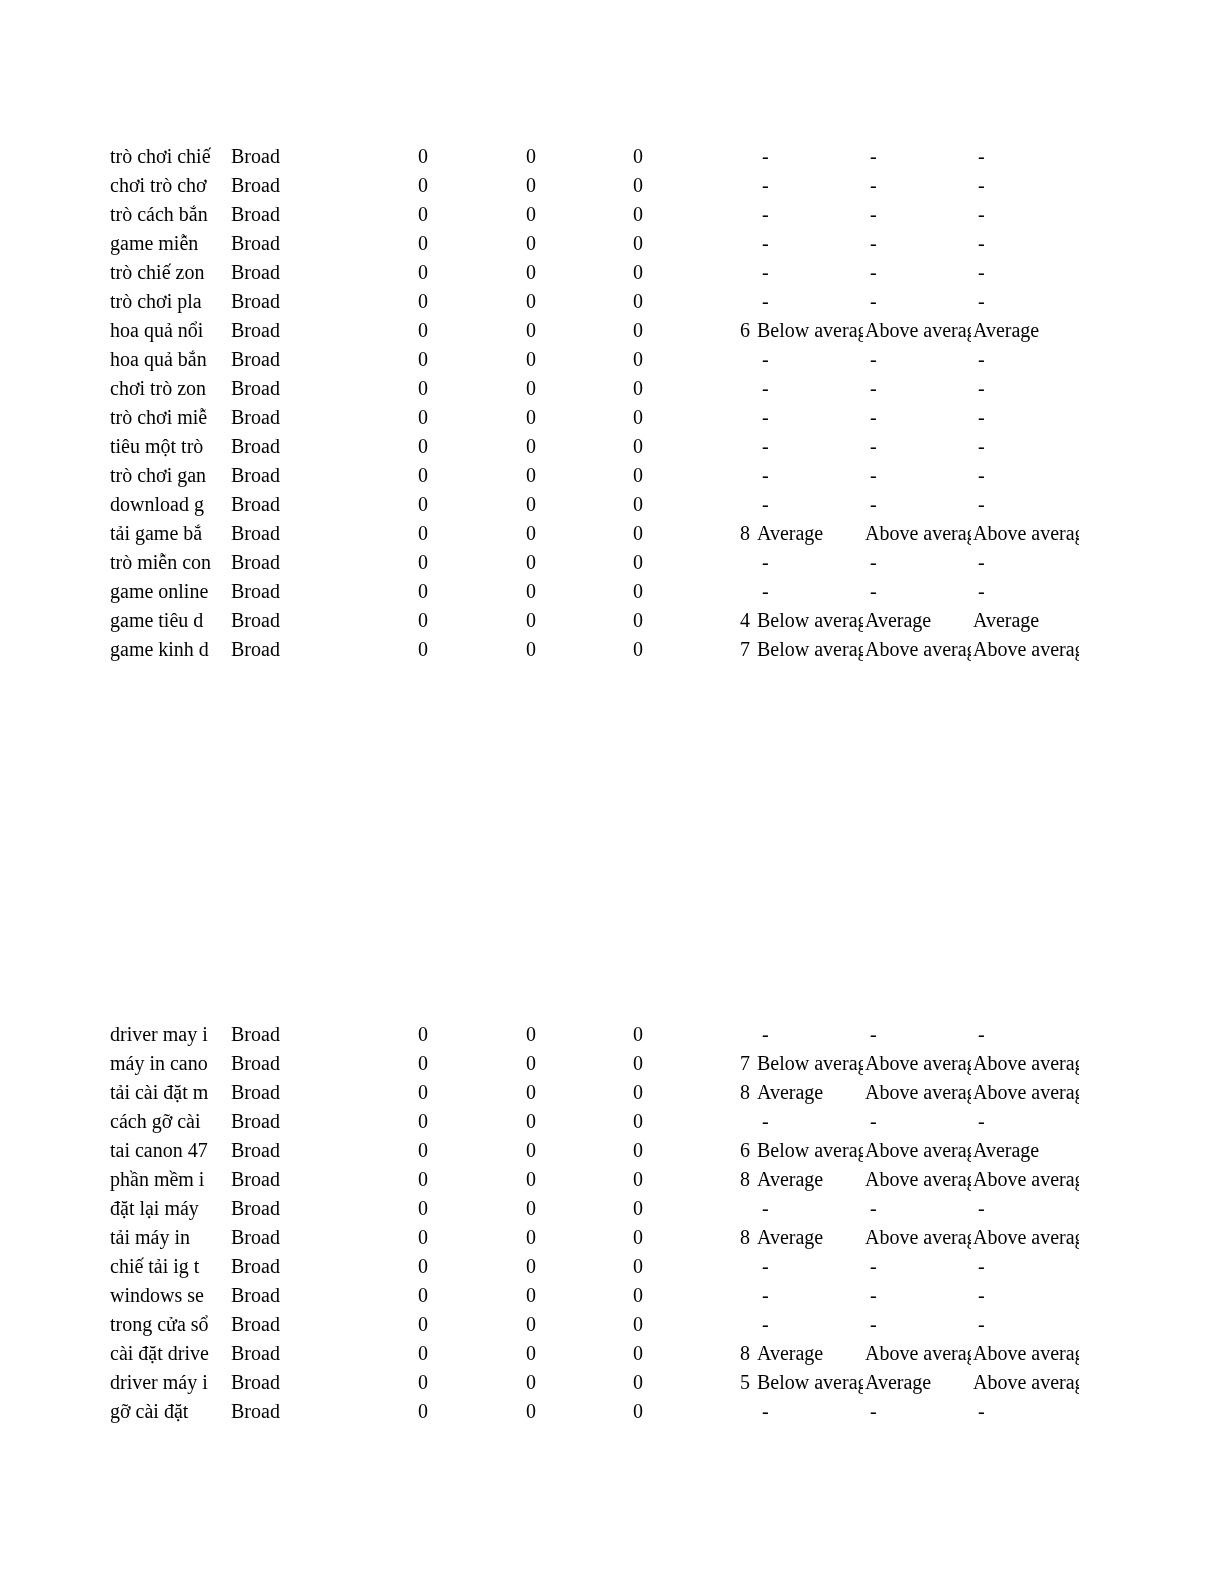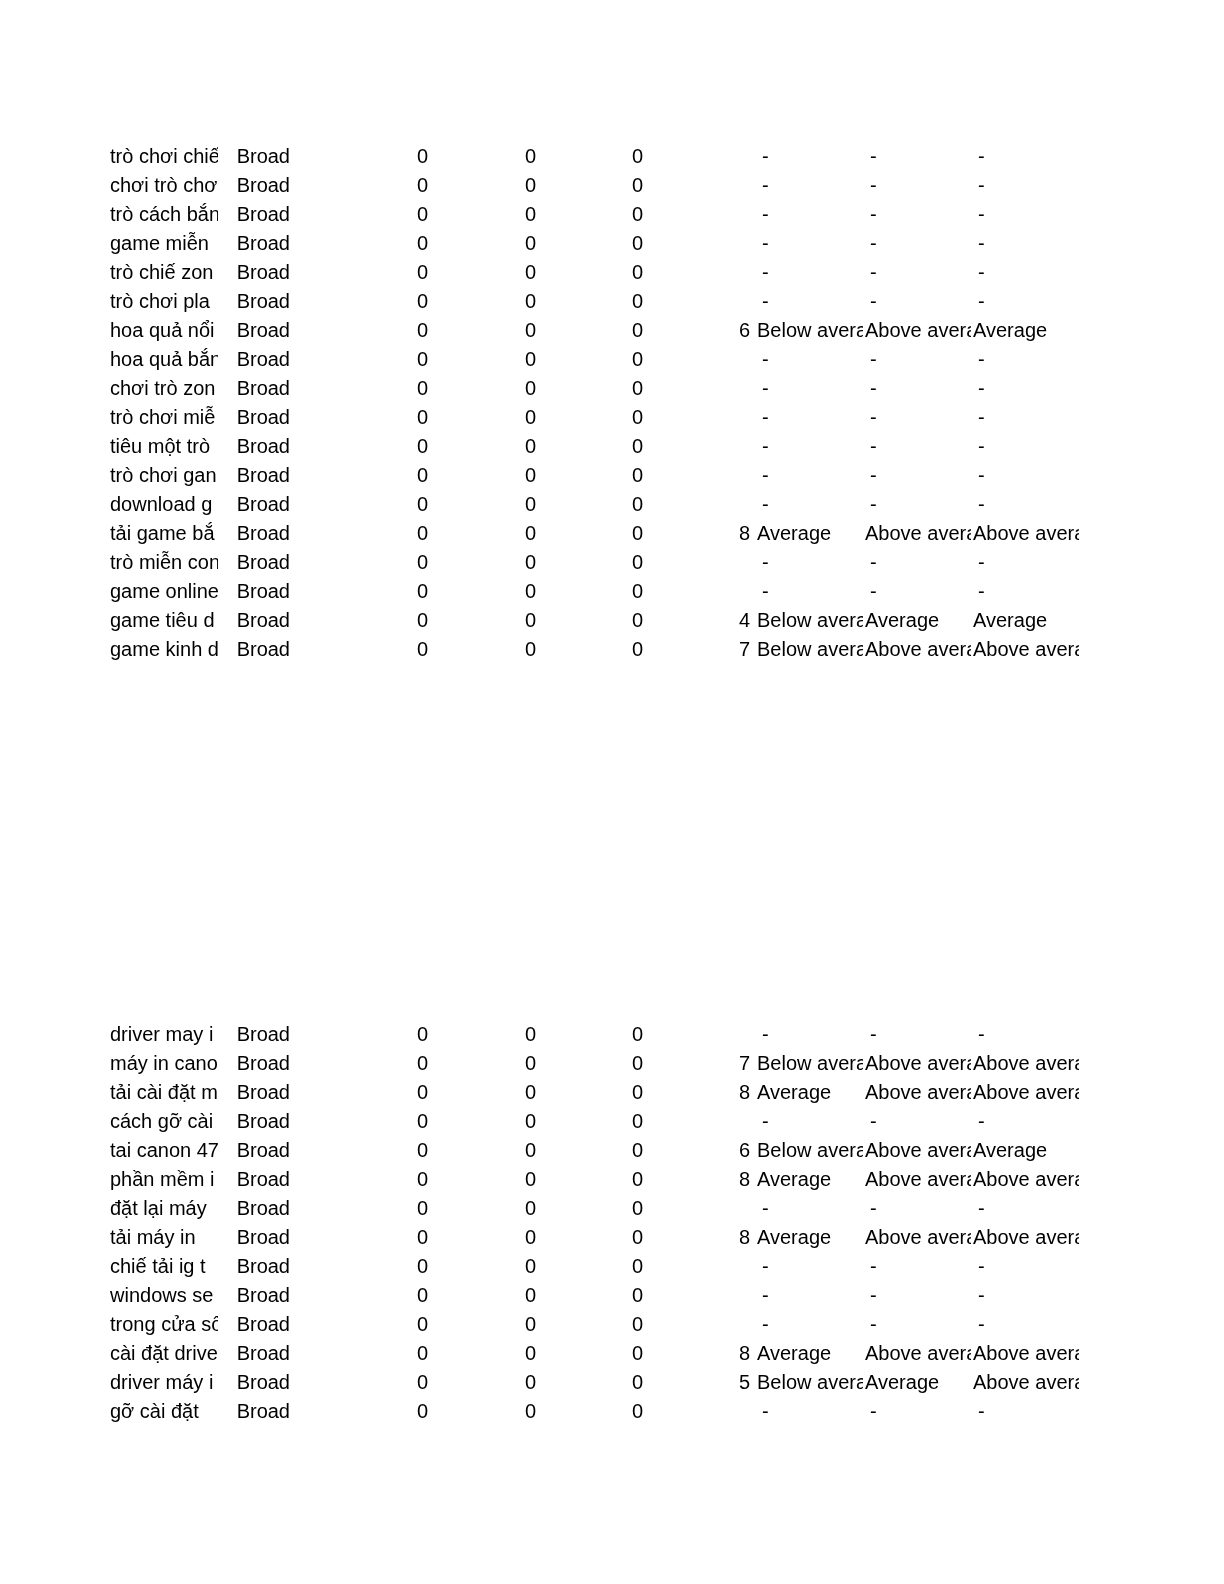--- a/index.html
+++ b/index.html
@@ -6,31 +6,31 @@
   body {
     width: 1224px;
     height: 1584px;
     background: #ffffff;
     position: relative;
     font-family: "Liberation Sans", "DejaVu Sans", sans-serif;
     font-size: 20px;
     color: #000000;
     overflow: hidden;
   }
-  .page { position: absolute; inset: 0; }
+  .page { position: absolute; inset: 0; font-family: Liberation Serif, serif; }
   .block { position: absolute; left: 0; width: 1224px; }
   #block-games    { top: 142px; }
   #block-printers { top: 1020px; }
   .row  { position: relative; height: 29px; }
   .cell {
     position: absolute; top: 0; height: 29px; line-height: 29px;
     overflow: hidden; white-space: nowrap;
   }
   .c-kw    { left: 110px; width: 108px; }
-  .c-match { left: 205px; width: 85px; text-align: right;  }
+  .c-match { left: 231px; width: 85px;  }
   .c-v1    { left: 300px; width: 128px; }
   .c-v2    { left: 436px; width: 100px; }
   .c-v3    { left: 543px; width: 100px; }
   .c-score { left: 650px; width: 100px; }
   .num     { text-align: right; }
   .c-r1    { left: 757px; width: 106px; }
   .c-r2    { left: 865px; width: 106px; }
   .c-r3    { left: 973px; width: 106px; }
   .dash    { text-indent: 5px; }
 </style>

